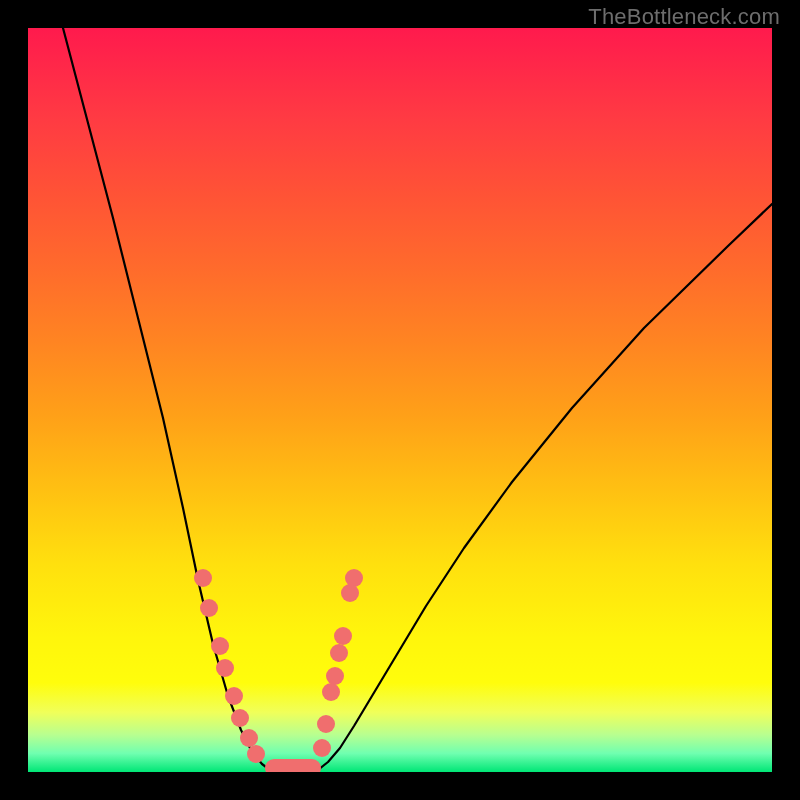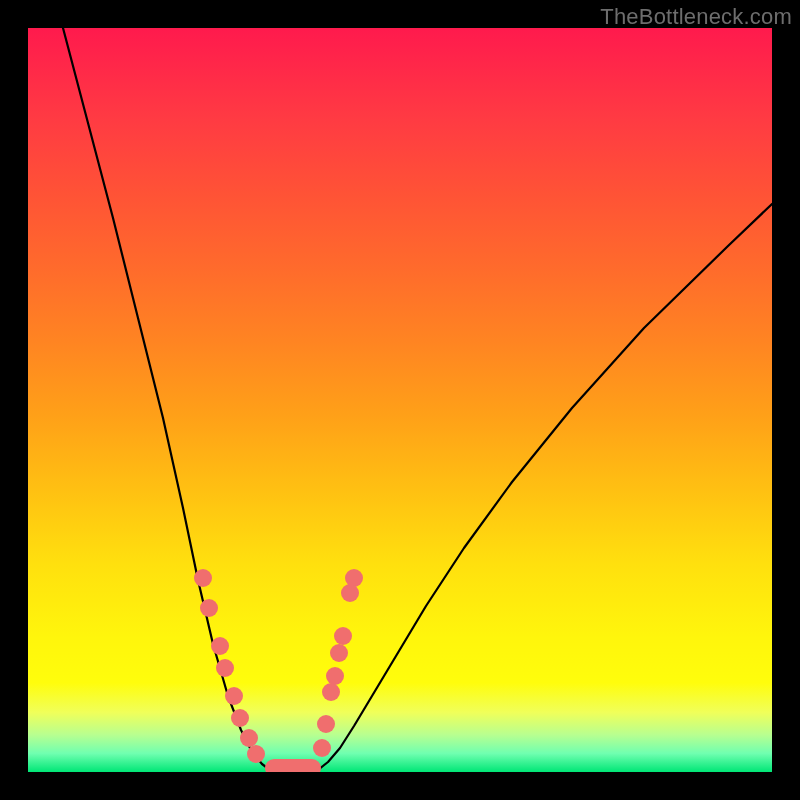--- a/index.html
+++ b/index.html
@@ -30,21 +30,21 @@
       #fffd0c 88%,
       #f0ff5a 92%,
       #b8ff90 95%,
       #70ffb0 97.5%,
       #00e676 100%
     );
   }
   .watermark {
     position: absolute;
     top: 4px;
-    right: 8px;
+    right: 20px;
     font-family: Arial, Helvetica, sans-serif;
     font-size: 22px;
     font-weight: 500;
     color: #6d6d6d;
     letter-spacing: 0.2px;
     user-select: none;
     margin-left: 48px;
   }
   svg.curves {
     position: absolute;

